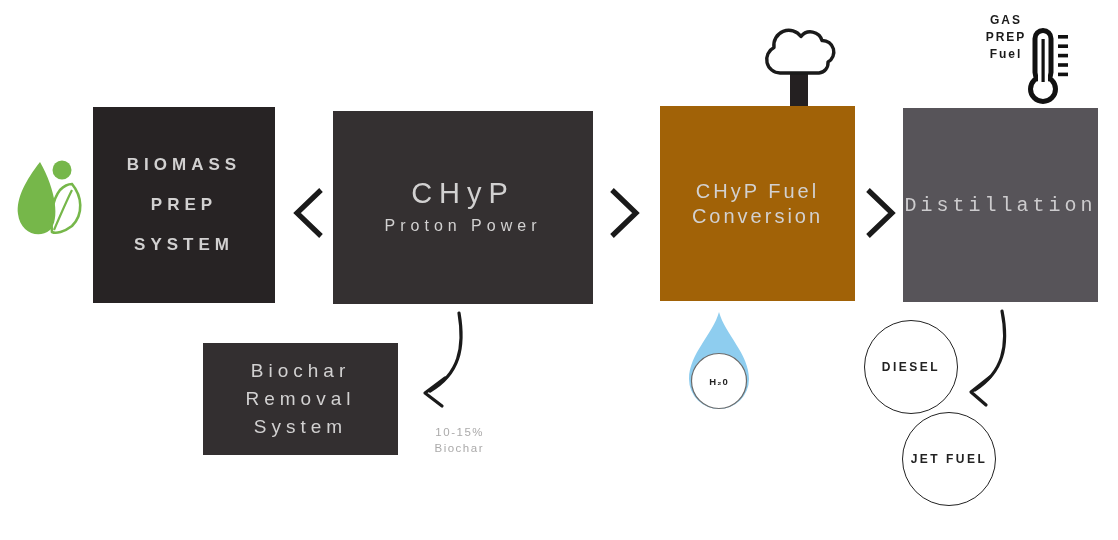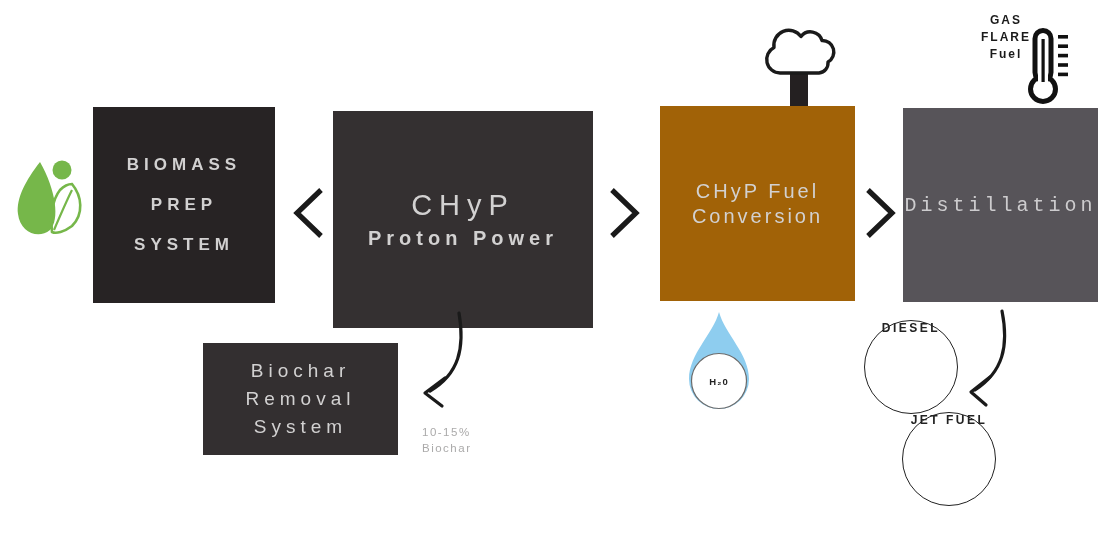--- a/index.html
+++ b/index.html
@@ -7,42 +7,42 @@
     position:relative;width:1118px;height:540px;background:#ffffff;overflow:hidden;
     font-family:"Liberation Sans", sans-serif;
   }
   .abs{position:absolute;}
   .box{
     position:absolute;display:flex;flex-direction:column;align-items:center;justify-content:center;
     text-align:center;color:#D2D1D1;
   }
   .box-biomass{left:93px;top:107px;width:182px;height:196px;background:#272324;}
   .box-biomass .ln{font-size:17px;font-weight:600;letter-spacing:5px;line-height:40px;}
-  .box-chyp{left:333px;top:111px;width:260px;height:217px;background:#343031;}
+  .box-chyp{left:333px;top:111px;width:260px;height:193px;background:#343031;}
   .box-chyp .title{font-size:29px;font-weight:500;letter-spacing:7px;line-height:36px;}
-  .box-chyp .subtitle{font-size:20px;font-weight:700;letter-spacing:5px;line-height:30px;}
+  .box-chyp .subtitle{font-size:16px;font-weight:400;letter-spacing:5px;line-height:30px;}
   .box-conv{left:660px;top:106px;width:195px;height:195px;background:#a16207;}
   .box-conv .ln{font-size:20px;font-weight:500;letter-spacing:3px;line-height:25px;}
   .box-dist{left:903px;top:108px;width:195px;height:194px;background:#575459;font-family:Liberation Mono, monospace;}
   .box-dist .ln{font-size:20px;font-weight:400;letter-spacing:4px;color:#CDCCCE;}
   .box-biochar{left:203px;top:343px;width:195px;height:112px;background:#332F30;}
   .box-biochar .ln{font-size:19px;font-weight:500;letter-spacing:5px;line-height:28px;}
   .chimney{left:790px;top:68px;width:18px;height:42px;background:#242021;}
   .gasflare{
     left:980px;top:12px;width:52px;text-align:center;color:#1a1a1a;
     font-size:12px;font-weight:700;letter-spacing:2px;line-height:17px;
   }
   .note{
-    left:422px;top:424px;width:62px;text-align:left;color:#ABAAAA;
+    left:422px;top:424px;width:62px;text-align:right;color:#ABAAAA;
     font-size:11.5px;font-weight:500;letter-spacing:1.5px;line-height:16px;
   }
   .circle{
     position:absolute;width:92px;height:92px;border-radius:50%;
     border:1.6px solid #222222;background:#ffffff;
-    display:flex;align-items:flex-start;justify-content:center;
+    display:flex;align-items:center;justify-content:center;
     font-size:12px;font-weight:700;letter-spacing:2.5px;color:#222222;
   }
   .circle-diesel{left:864px;top:320px;}
   .circle-jet{left:902px;top:412px;}
   .overlay{left:0;top:0;pointer-events:none;}
 </style>
 </head>
 <body>
 
 <div id="stage">
@@ -85,21 +85,21 @@
   <svg class="abs" style="left:862px;top:185px;" width="36" height="56" viewBox="0 0 36 56">
     <polyline points="6,5 30,28 6,51" fill="none" stroke="#1a1a1a" stroke-width="5.2"></polyline>
   </svg>
 
   <div class="box box-dist">
     <div class="ln">Distillation</div>
   </div>
 
   <div class="abs gasflare">
     <div>GAS</div>
-    <div>FLARE</div>
+    <div>PREP</div>
     <div>Fuel</div>
   </div>
 
   <svg class="abs" style="left:1026px;top:26px;" width="46" height="80" viewBox="0 0 46 80">
     <circle cx="17" cy="63" r="12.5" fill="#ffffff" stroke="#111111" stroke-width="5"></circle>
     <rect x="9" y="4.5" width="16" height="50" rx="8" fill="#ffffff" stroke="#111111" stroke-width="5"></rect>
     <rect x="12" y="44" width="10" height="16" fill="#ffffff"></rect>
     <rect x="15.5" y="13" width="3.2" height="43" fill="#111111"></rect>
     <rect x="32" y="9" width="10" height="3.6" fill="#111111"></rect>
     <rect x="32" y="18.4" width="10" height="3.6" fill="#111111"></rect>

